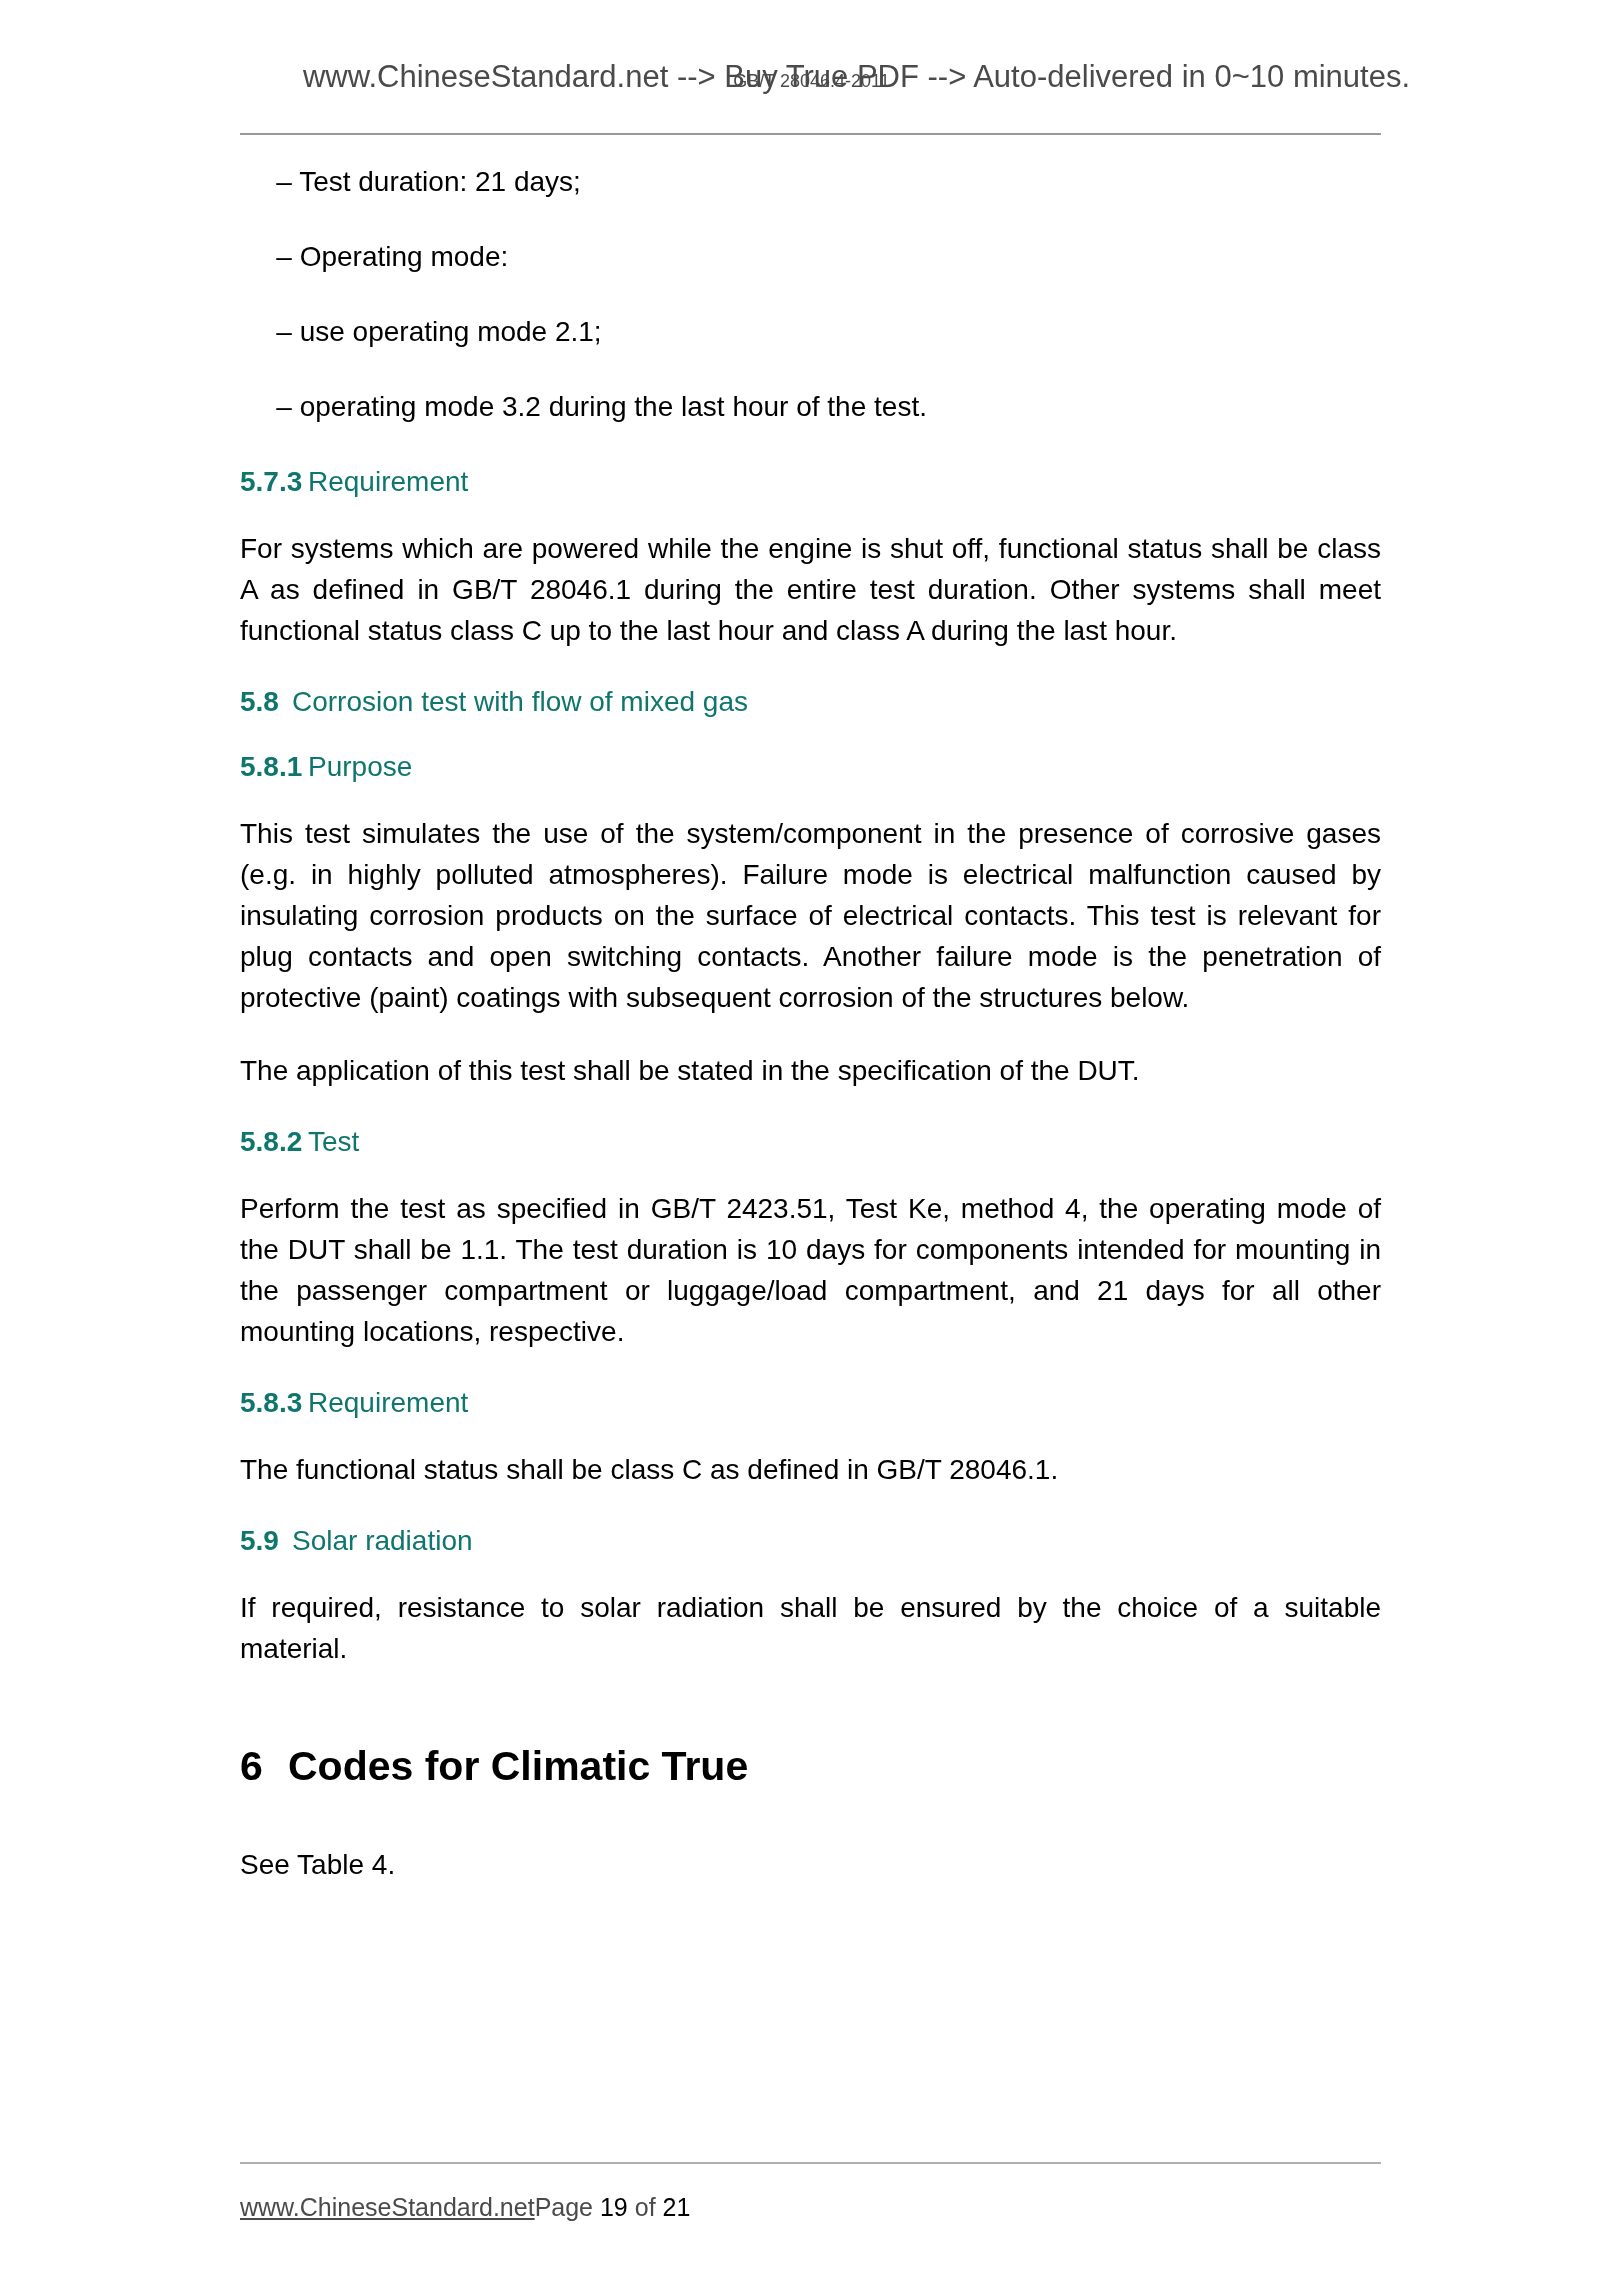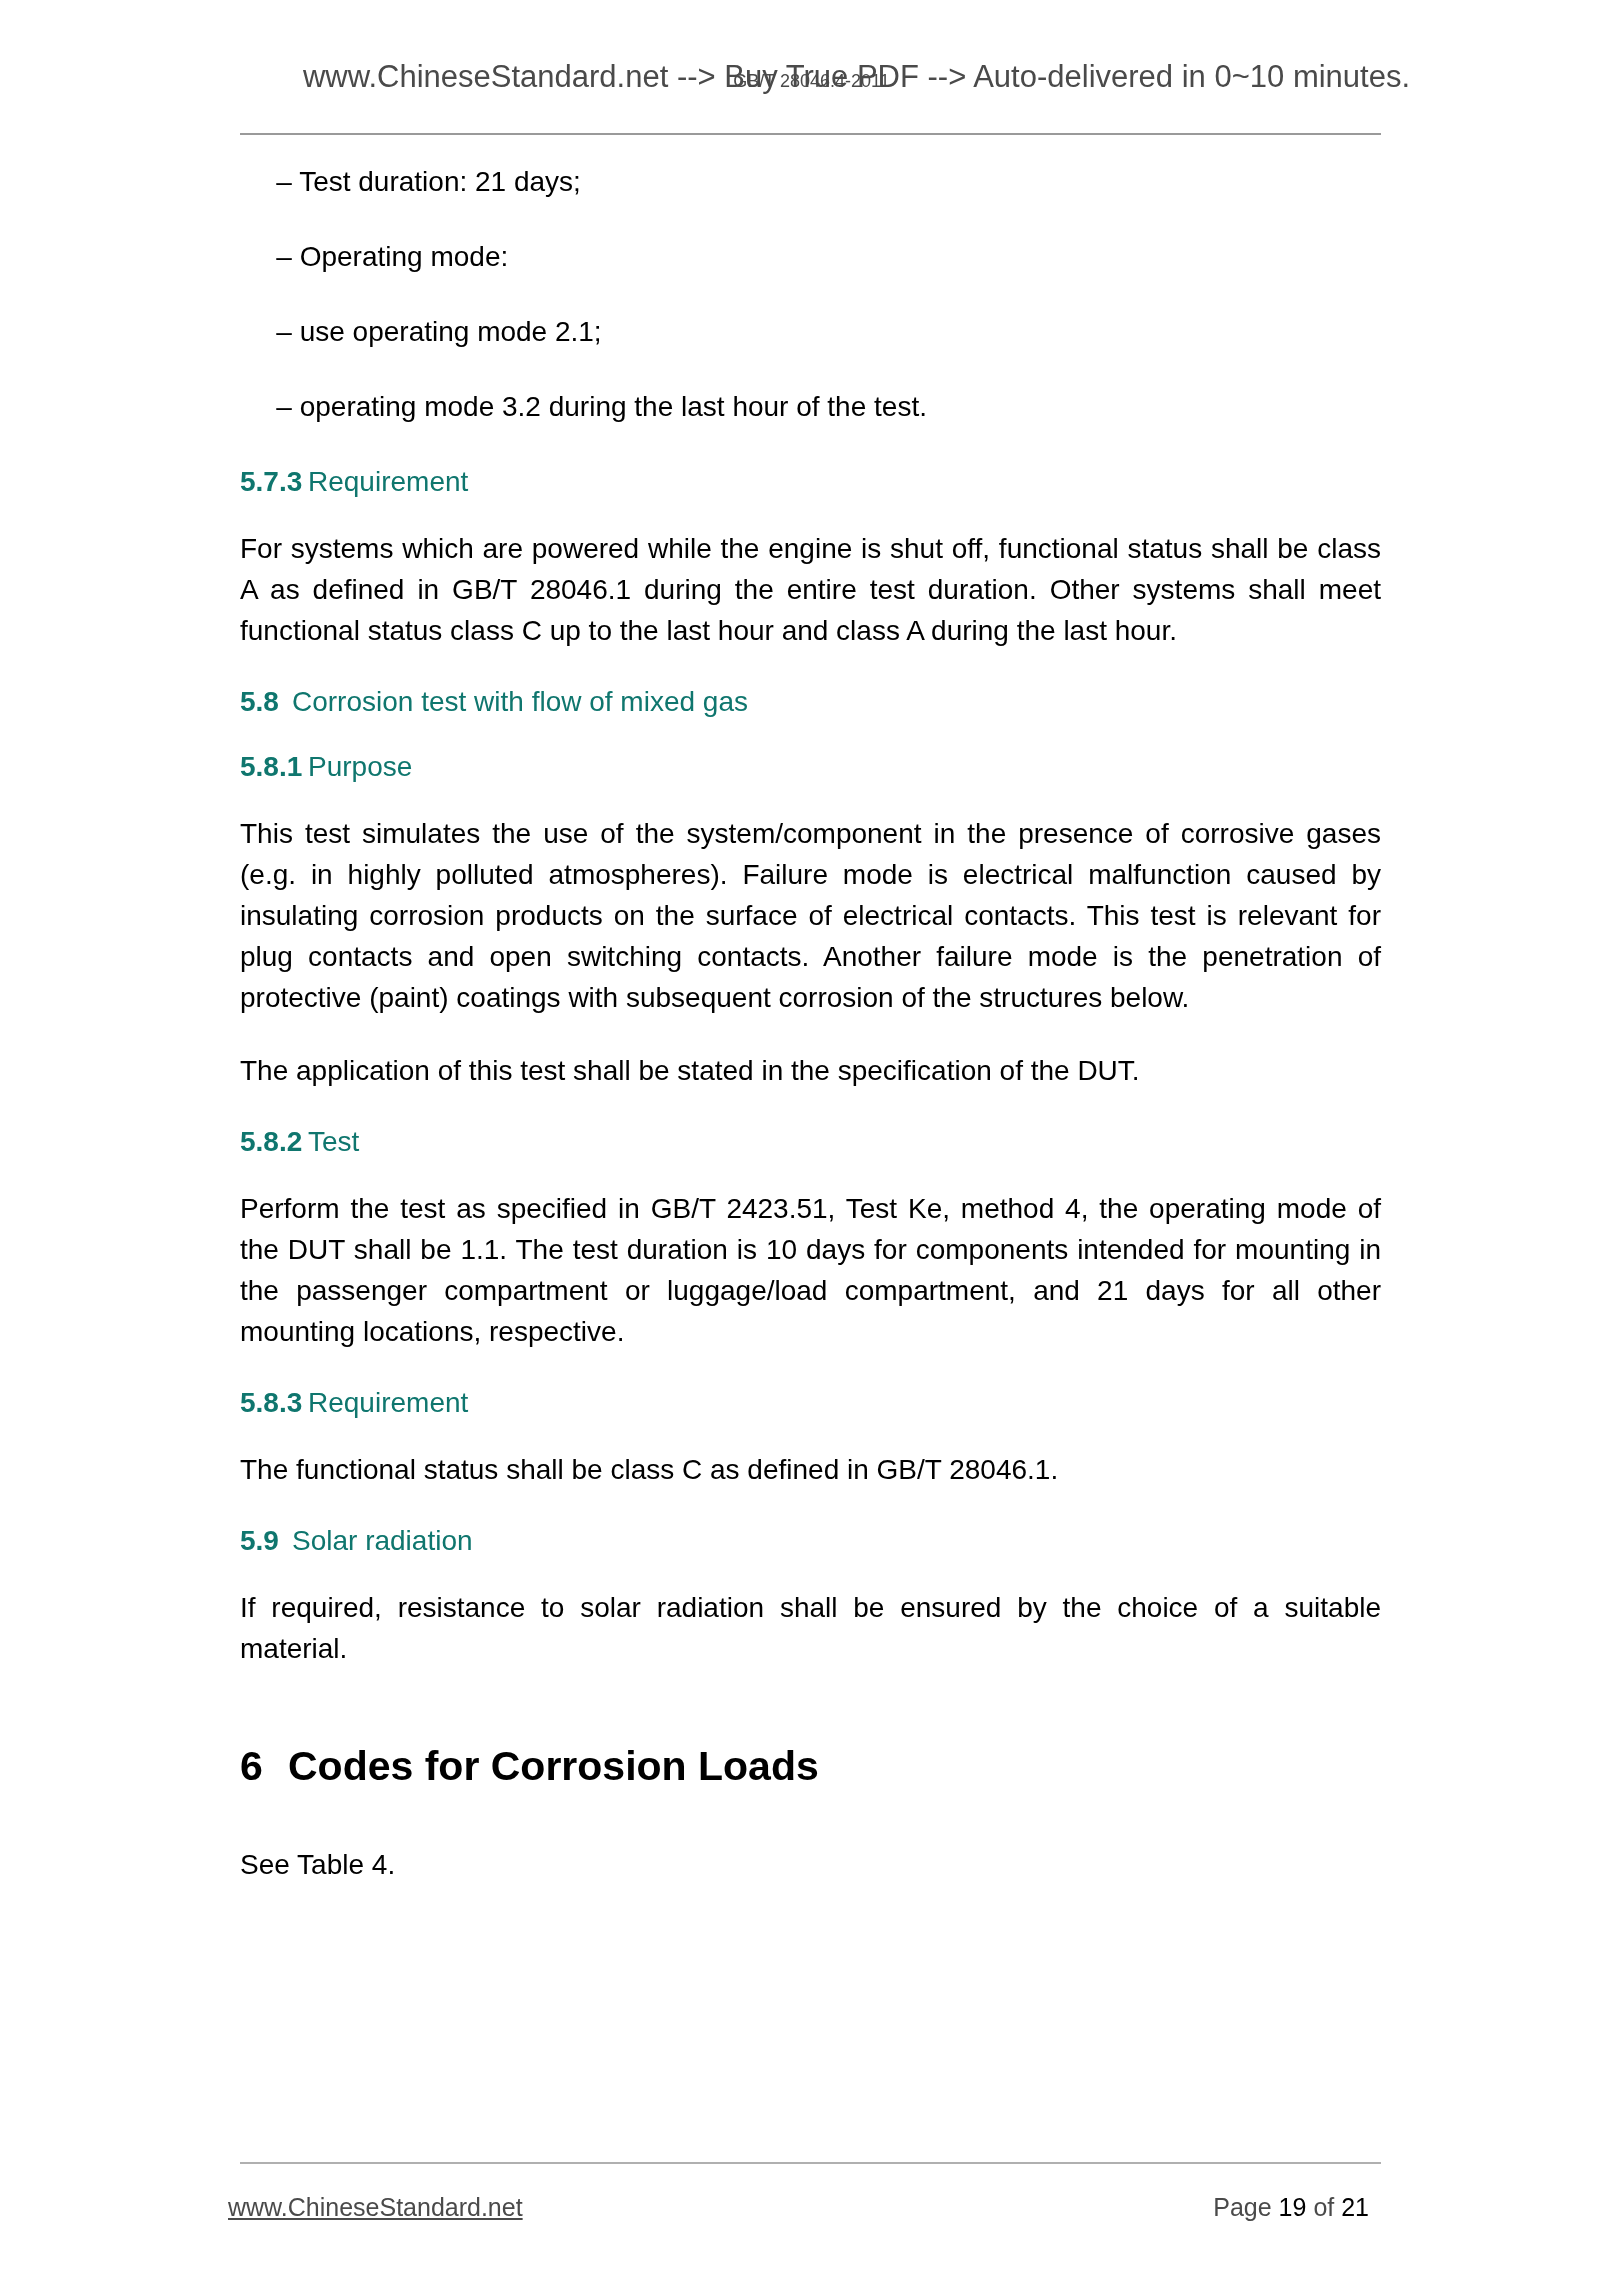--- a/index.html
+++ b/index.html
@@ -127,30 +127,28 @@
   .footer-rule {
     position: absolute;
     left: 240px;
     top: 2162px;
     width: 1141px;
     height: 1.7px;
     background: #b0b0b0;
   }
   .footer {
     position: absolute;
-    left: 228px;
+    left: 240px;
     top: 2191px;
     width: 1141px;
     display: flex;
-    justify-content: space-between;
     align-items: baseline;
     font-size: 25px;
     line-height: 33px;
     color: #4a4a4a;
-    gap: 12px;
   }
   .footer-link {
     text-decoration: underline;
     color: #4a4a4a;
   }
   .footer-page .pnum {
     font-weight: normal;
     color: #000000;
   }
 </style>
@@ -196,21 +194,21 @@
       <span class="num">5.8.3</span><span class="ttl">Requirement</span>
     </div>
     <p class="para nojust">The functional status shall be class C as defined in GB/T 28046.1.</p>
 
     <div class="sec-head two">
       <span class="num">5.9</span><span class="ttl">Solar radiation</span>
     </div>
     <p class="para">If required, resistance to solar radiation shall be ensured by the choice of a suitable material.</p>
 
     <h1 class="chapter">
-      <span class="cnum">6</span><span>Codes for Corrosion Loads</span>
+      <span class="cnum">6</span><span>Codes for Climatic True</span>
     </h1>
     <p class="para nojust">See Table 4.</p>
 
   </div>
 
   <div class="footer-rule"></div>
   <div class="footer">
     <a class="footer-link" href="#">www.ChineseStandard.net</a>
     <div class="footer-page">
       <span>Page</span>

